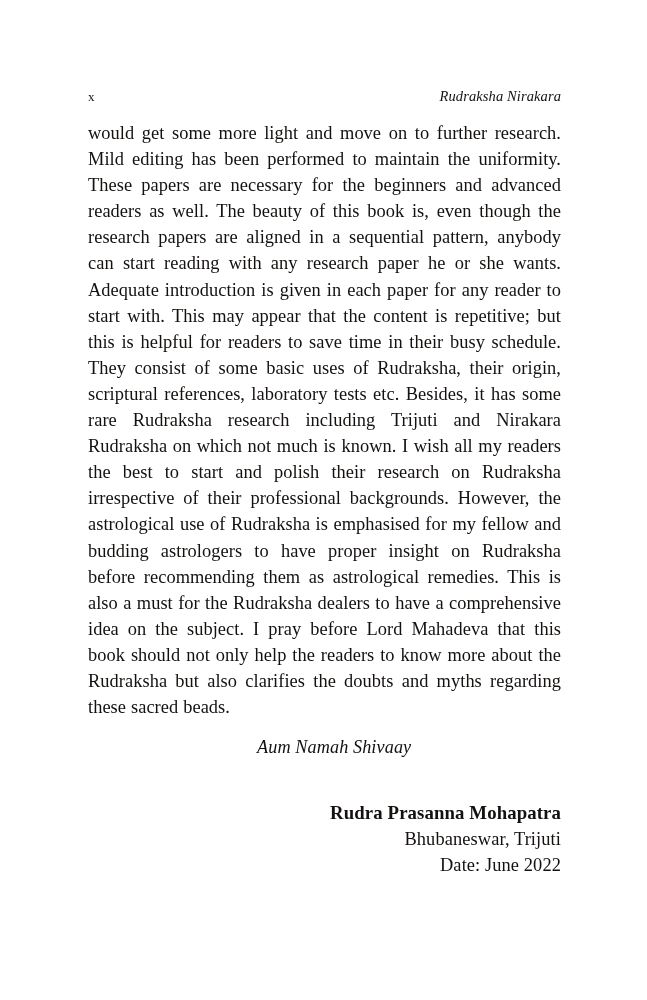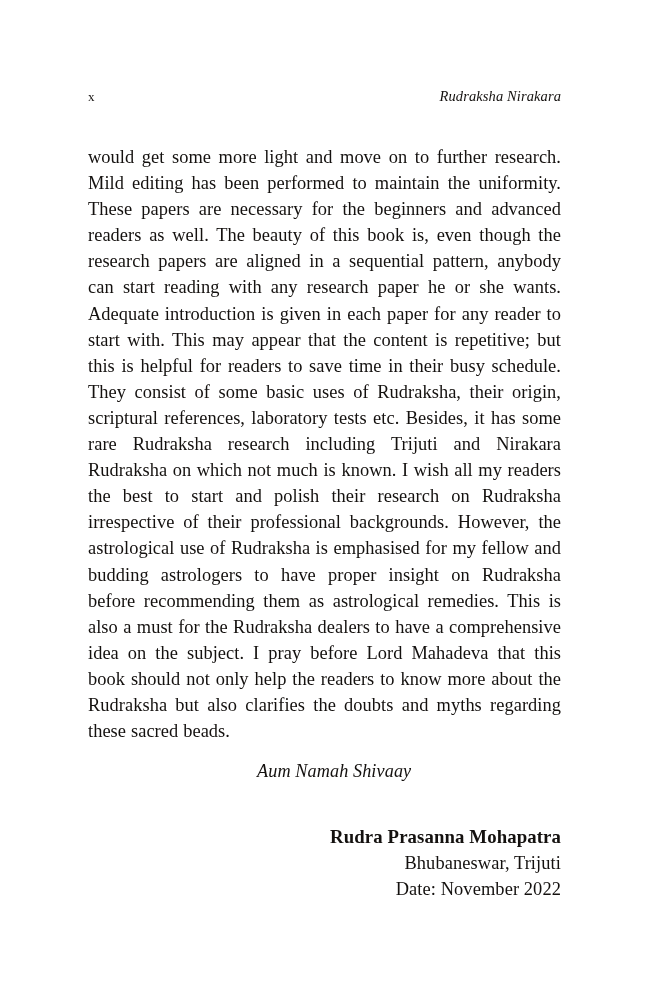--- a/index.html
+++ b/index.html
@@ -47,21 +47,21 @@
 
   .running-title {
     font-style: italic;
     font-size: 14.5px;
     letter-spacing: 0.1px;
   }
 
   
   .textblock {
     position: absolute;
-    top: 144px;
+    top: 120px;
     left: 88px;
     width: 473px;
   }
 
   .body-paragraph {
     margin: 0;
     text-align: justify;
     text-align-last: left;
     font-size: 18.4px;
     line-height: 26.1px;
@@ -113,18 +113,18 @@
 
   <div class="textblock">
 
     <p class="body-paragraph">would get some more light and move on to further research. Mild editing has been performed to maintain the uniformity. These papers are necessary for the beginners and advanced readers as well. The beauty of this book is, even though the research papers are aligned in a sequential pattern, anybody can start reading with any research paper he or she wants. Adequate introduction is given in each paper for any reader to start with. This may appear that the content is repetitive; but this is helpful for readers to save time in their busy schedule. They consist of some basic uses of Rudraksha, their origin, scriptural references, laboratory tests etc. Besides, it has some rare Rudraksha research including Trijuti and Nirakara Rudraksha on which not much is known. I wish all my readers the best to start and polish their research on Rudraksha irrespective of their professional backgrounds. However, the astrological use of Rudraksha is emphasised for my fellow and budding astrologers to have proper insight on Rudraksha before recommending them as astrological remedies. This is also a must for the Rudraksha dealers to have a comprehensive idea on the subject. I pray before Lord Mahadeva that this book should not only help the readers to know more about the Rudraksha but also clarifies the doubts and myths regarding these sacred beads.</p>
 
     <p class="salutation">Aum Namah Shivaay</p>
 
     <div class="signature">
       <span class="sig-name">Rudra Prasanna Mohapatra</span>
       <span class="sig-place">Bhubaneswar, Trijuti</span>
-      <span class="sig-date">Date: November 2022</span>
+      <span class="sig-date">Date: June 2022</span>
     </div>
 
   </div>
 
 </div>
 
 </body></html>

